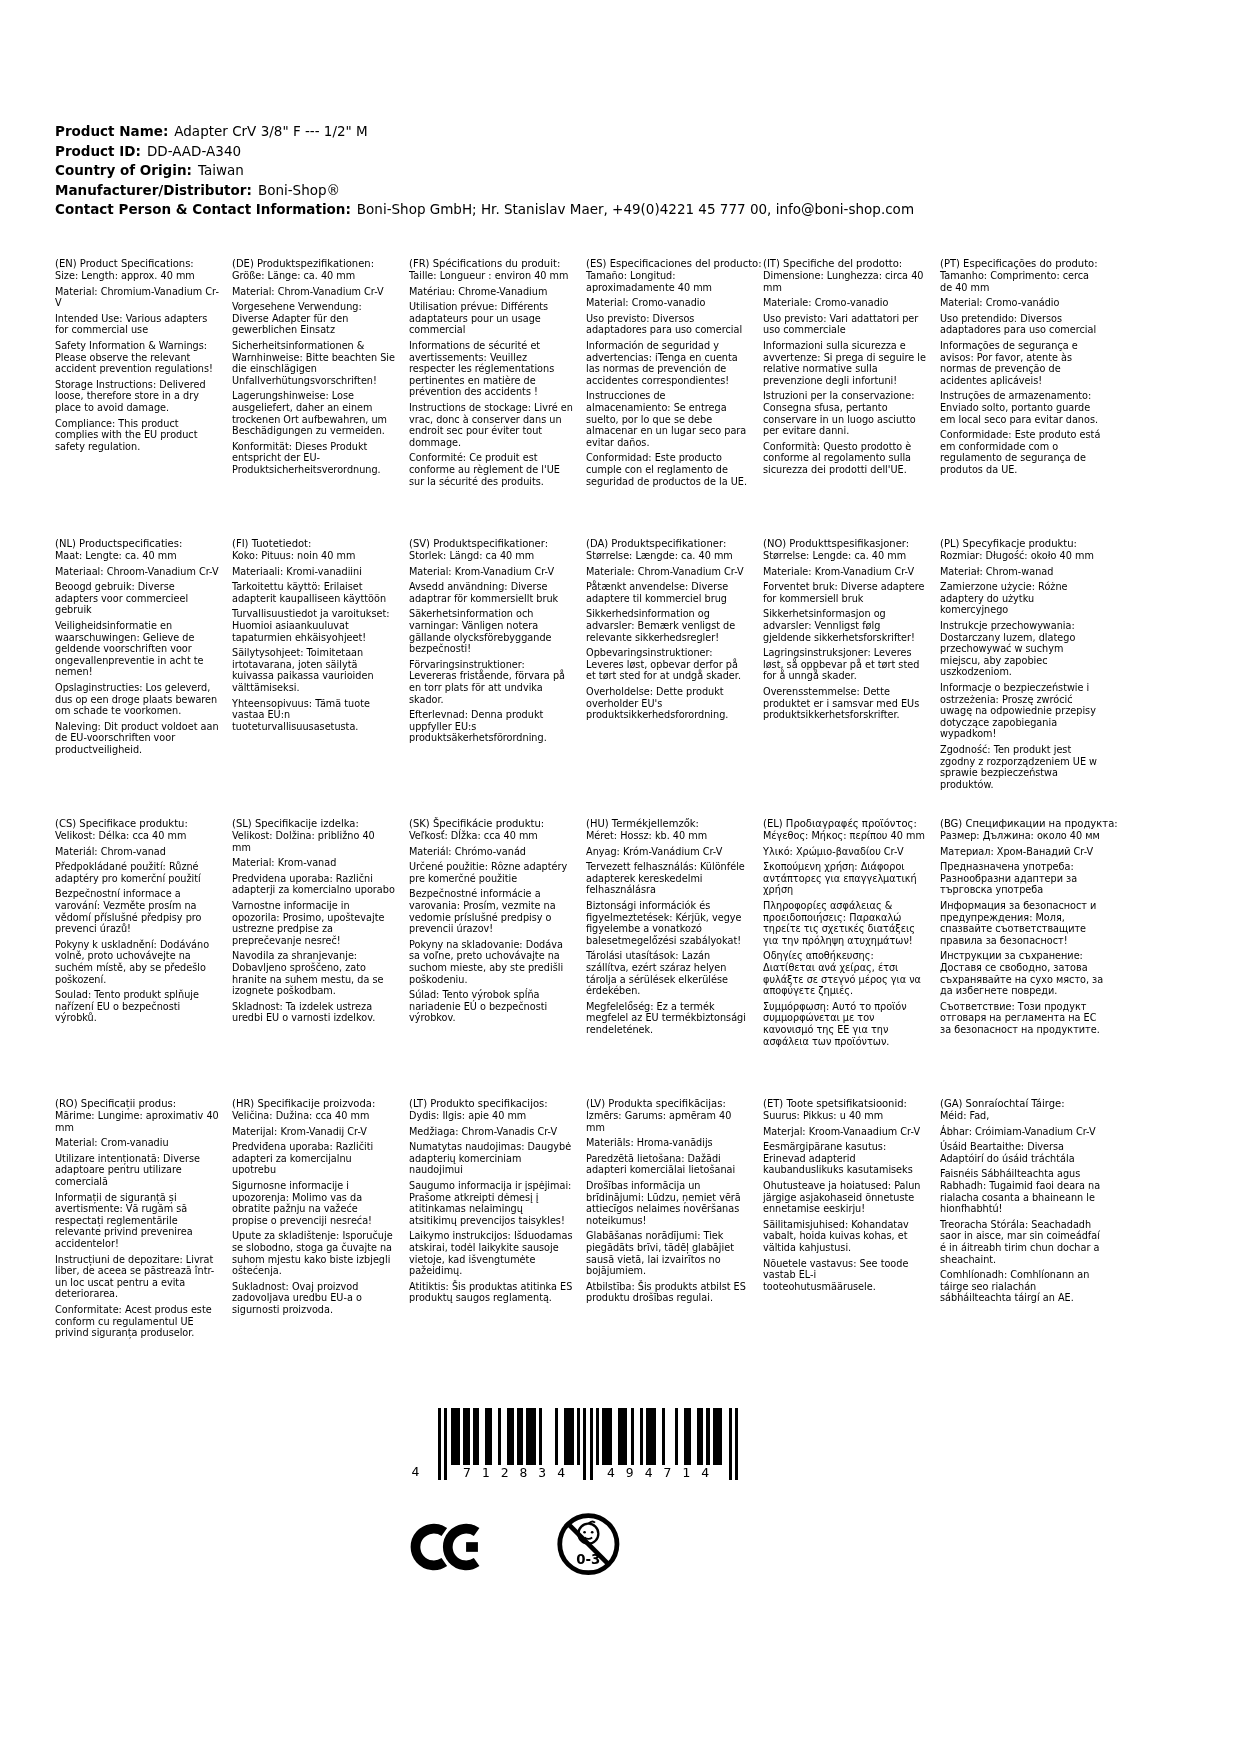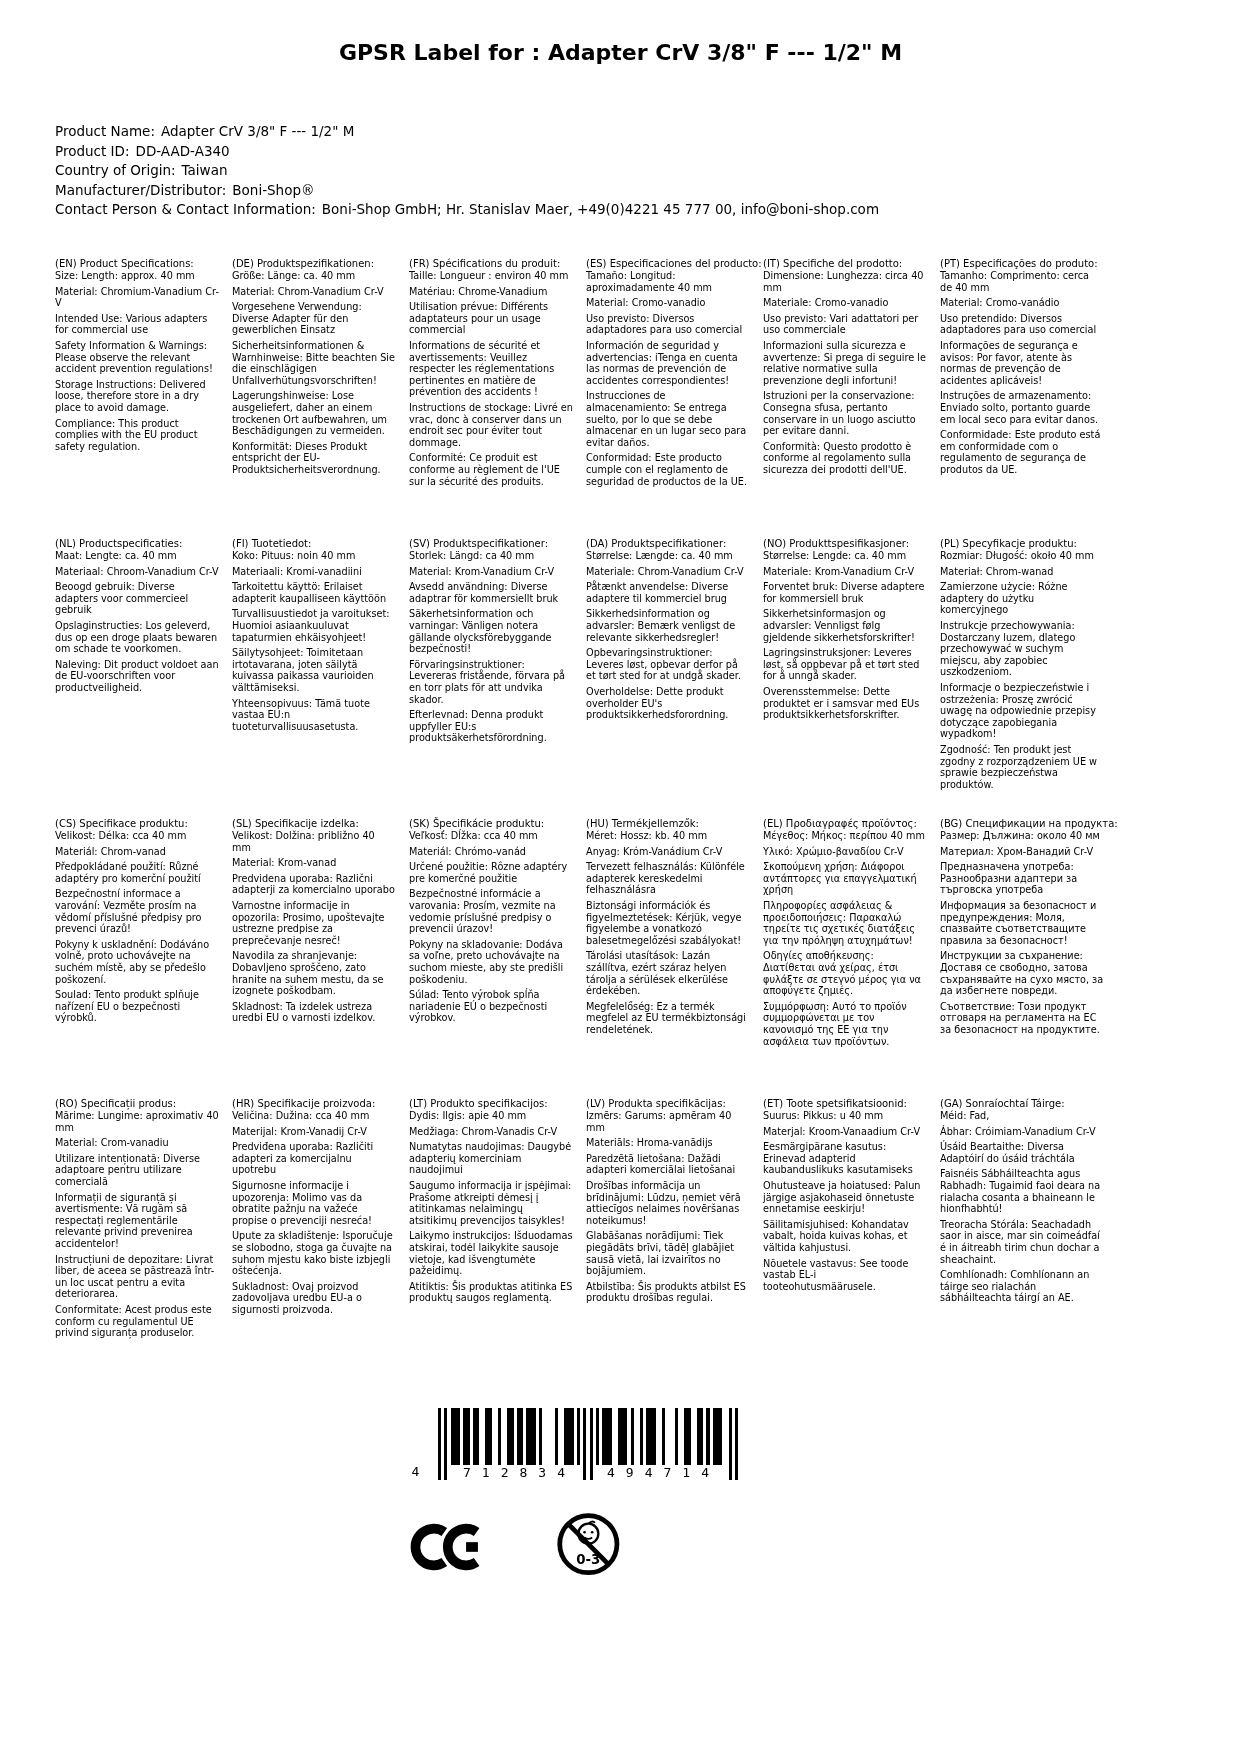--- a/index.html
+++ b/index.html
@@ -3,21 +3,21 @@
 <meta charset="utf-8">
 <title>GPSR Label</title>
 <style>
   html,body{margin:0;padding:0;background:#fff;}
   .page{position:relative;width:1241px;height:1754px;background:#fff;color:#000;
         font-family:"DejaVu Sans",sans-serif;overflow:hidden;}
   .title{position:absolute;top:40px;left:0;width:100%;text-align:center;
          font-size:22px;font-weight:bold;margin:0;}
   .product-info{position:absolute;top:122px;left:55px;right:30px;font-size:13.5px;line-height:19.5px;}
   .info-line{white-space:nowrap;}
-  .info-label{font-weight:normal;}
+  .info-label{font-weight:bold;}
   .info-value{margin-left:6px;}
   .lang-grid{position:absolute;top:258px;left:55px;width:1062px;
              display:grid;grid-template-columns:repeat(6,177px);grid-auto-rows:280px;}
   .lang-block{padding-right:13px;overflow:visible;}
   .lang-heading{font-size:10px;font-weight:normal;white-space:nowrap;overflow:visible;margin:0 0 1px 0;}
   .lang-par{font-size:9.7px;line-height:11.6px;margin:0 0 4px 0;overflow-wrap:break-word;}
   .footer{position:absolute;top:1408px;left:0;width:100%;
           display:flex;flex-direction:column;align-items:center;transform:translateX(-45px);}
   .barcode-wrap{position:relative;width:340px;height:92px;}
   .barcode-wrap svg{position:absolute;left:32px;top:0;width:300px;height:72px;fill:#000;shape-rendering:crispEdges;}
@@ -26,21 +26,20 @@
   .bc-d1{left:48px;top:57px;width:132px;text-align:center;letter-spacing:11px;}
   .bc-d2{left:192px;top:57px;width:132px;text-align:center;letter-spacing:11px;}
   .marks{display:flex;align-items:center;gap:64px;margin-top:6px;transform:translateX(-60px);}
   .ce-svg{height:56px;width:auto;}
   .age-svg{height:82px;width:auto;}
 </style>
 </head>
 <body>
 
 <div class="page">
-  <h1 class="title">GPSR Label for : Adapter CrV 3/8" F --- 1/2" M</h1>
 
   <div class="product-info">
       <div class="info-line"><span class="info-label">Product Name:</span><span class="info-value">Adapter CrV 3/8" F --- 1/2" M</span></div>
       <div class="info-line"><span class="info-label">Product ID:</span><span class="info-value">DD-AAD-A340</span></div>
       <div class="info-line"><span class="info-label">Country of Origin:</span><span class="info-value">Taiwan</span></div>
       <div class="info-line"><span class="info-label">Manufacturer/Distributor:</span><span class="info-value">Boni-Shop®</span></div>
       <div class="info-line"><span class="info-label">Contact Person &amp; Contact Information:</span><span class="info-value">Boni-Shop GmbH; Hr. Stanislav Maer, +49(0)4221 45 777 00, info@boni-shop.com</span></div>
     </div>
 
   <div class="lang-grid">
@@ -96,20 +95,21 @@
         <p class="lang-par">Uso pretendido: Diversos adaptadores para uso comercial</p>
         <p class="lang-par">Informações de segurança e avisos: Por favor, atente às normas de prevenção de acidentes aplicáveis!</p>
         <p class="lang-par">Instruções de armazenamento: Enviado solto, portanto guarde em local seco para evitar danos.</p>
         <p class="lang-par">Conformidade: Este produto está em conformidade com o regulamento de segurança de produtos da UE.</p>
       </div>
       <div class="lang-block">
         <div class="lang-heading">(NL) Productspecificaties:</div>
         <p class="lang-par">Maat: Lengte: ca. 40 mm</p>
         <p class="lang-par">Materiaal: Chroom-Vanadium Cr-V</p>
         <p class="lang-par">Beoogd gebruik: Diverse adapters voor commercieel gebruik</p>
+        <p class="lang-par">Veiligheidsinformatie en waarschuwingen: Gelieve de geldende voorschriften voor ongevallenpreventie in acht te nemen!</p>
         <p class="lang-par">Opslaginstructies: Los geleverd, dus op een droge plaats bewaren om schade te voorkomen.</p>
         <p class="lang-par">Naleving: Dit product voldoet aan de EU-voorschriften voor productveiligheid.</p>
       </div>
       <div class="lang-block">
         <div class="lang-heading">(FI) Tuotetiedot:</div>
         <p class="lang-par">Koko: Pituus: noin 40 mm</p>
         <p class="lang-par">Materiaali: Kromi-vanadiini</p>
         <p class="lang-par">Tarkoitettu käyttö: Erilaiset adapterit kaupalliseen käyttöön</p>
         <p class="lang-par">Turvallisuustiedot ja varoitukset: Huomioi asiaankuuluvat tapaturmien ehkäisyohjeet!</p>
         <p class="lang-par">Säilytysohjeet: Toimitetaan irtotavarana, joten säilytä kuivassa paikassa vaurioiden välttämiseksi.</p>

